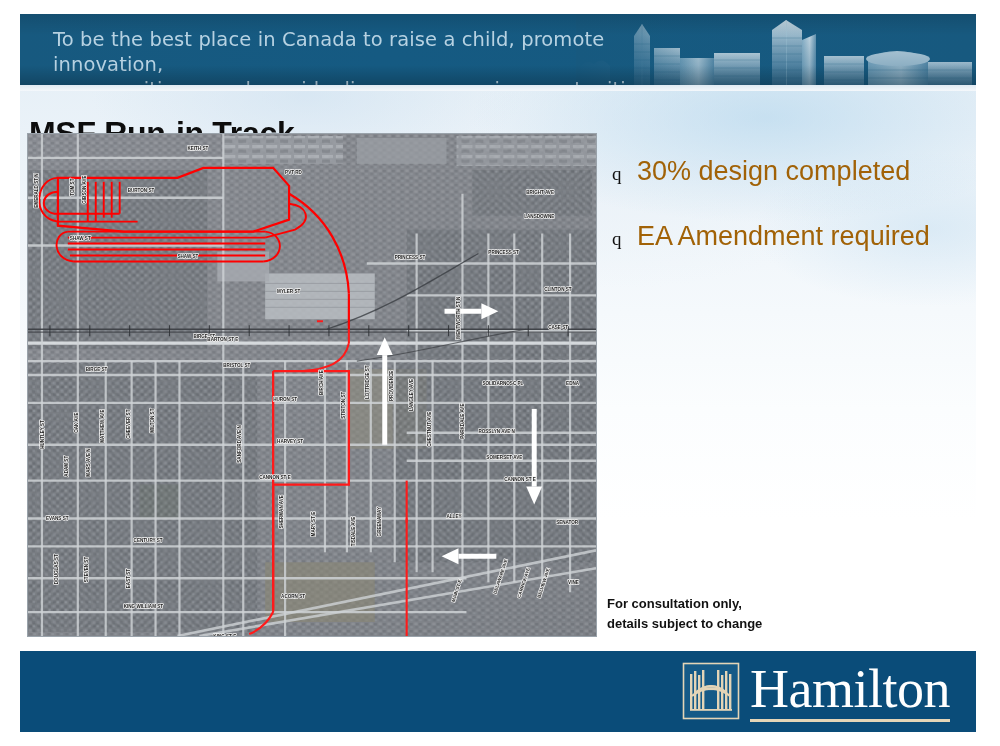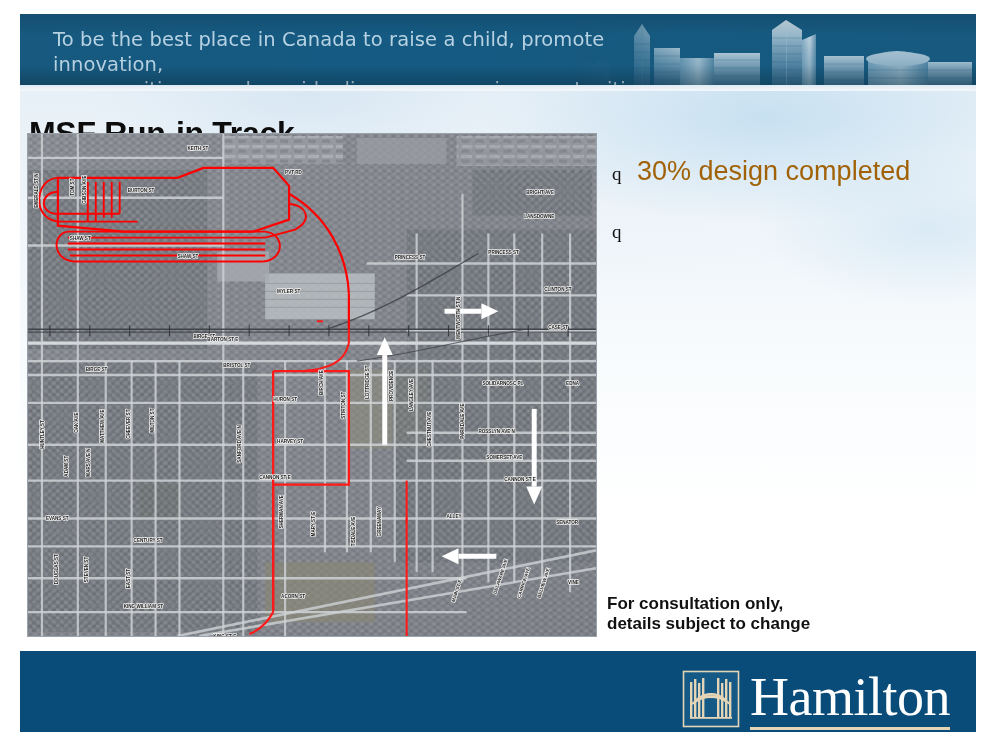--- a/index.html
+++ b/index.html
@@ -140,41 +140,41 @@
     font-family: "Liberation Sans", sans-serif;
     line-height: 1.1;
     white-space: nowrap;
   }
 
   
   #disclaimer {
     position: absolute;
     left: 607px;
     top: 594px;
-    font-size: 17px;
+    font-size: 13px;
     font-weight: bold;
     color: #111;
     line-height: 20px;
     white-space: pre-line;
     font-family: "Liberation Sans", sans-serif;
   }
 
   
   #footer-bar {
     position: absolute;
     left: 20px;
     top: 651px;
     width: 956px;
     height: 81px;
     background: #0a4c79;
   }
   #brand {
     position: absolute;
     right: 26px;
-    top: 18px;
+    top: 10px;
     display: flex;
     align-items: center;
   }
   #brand-mark {
     width: 58px;
     height: 58px;
     flex: none;
   }
   #brand-mark svg { display: block; width: 58px; height: 58px; }
   #brand-wordmark {
@@ -580,20 +580,21 @@
     </svg>
   </figure>
 
   <ul id="bullets" style="list-style:none;margin:0;padding:0;">
     <li class="bullet-row">
       <span class="bullet-marker">q</span>
       <span class="bullet-text">30% design completed</span>
     </li>
     <li class="bullet-row">
       <span class="bullet-marker">q</span>
+      <span class="bullet-text">EA Amendment required</span>
     </li>
   </ul>
 
   <div id="disclaimer">For consultation only,
 details subject to change</div>
 
   <div id="footer-bar">
     <div id="brand">
       <div id="brand-mark">
         <svg viewBox="0 0 58 58" aria-hidden="true">

